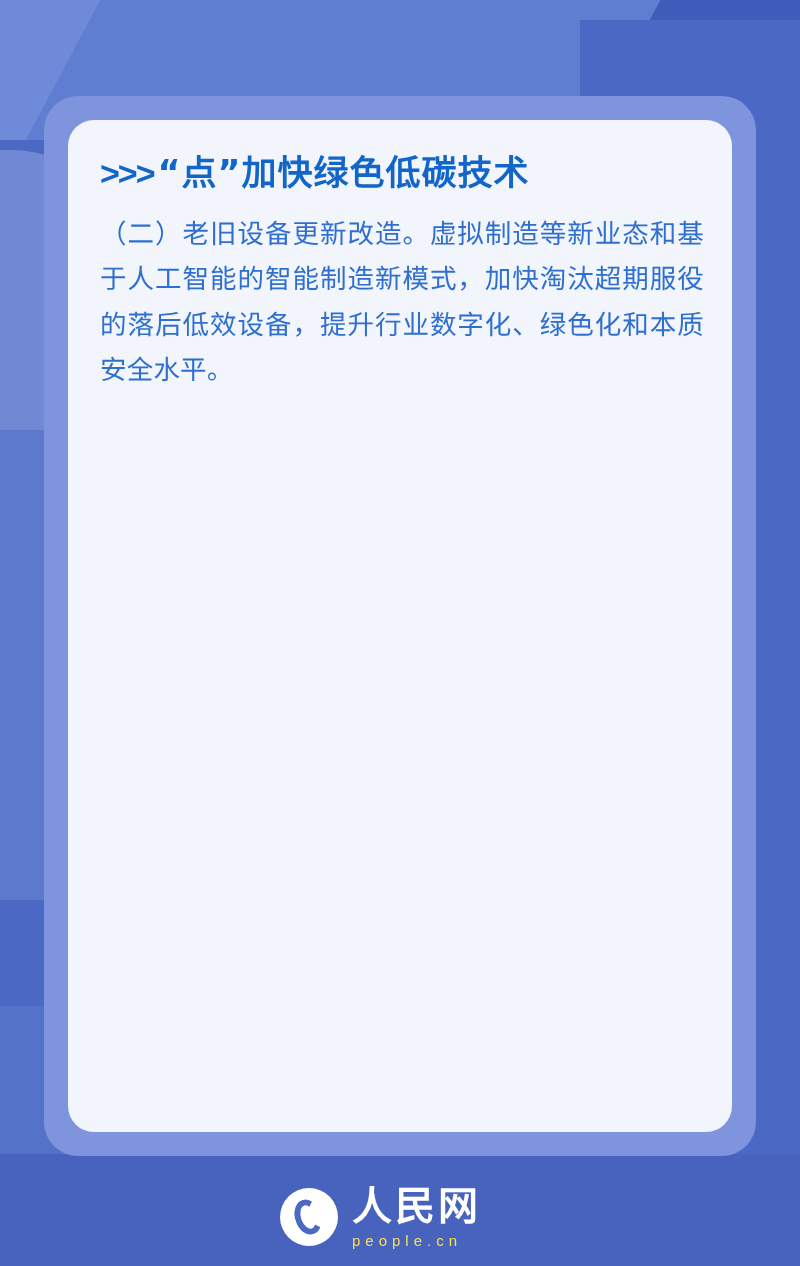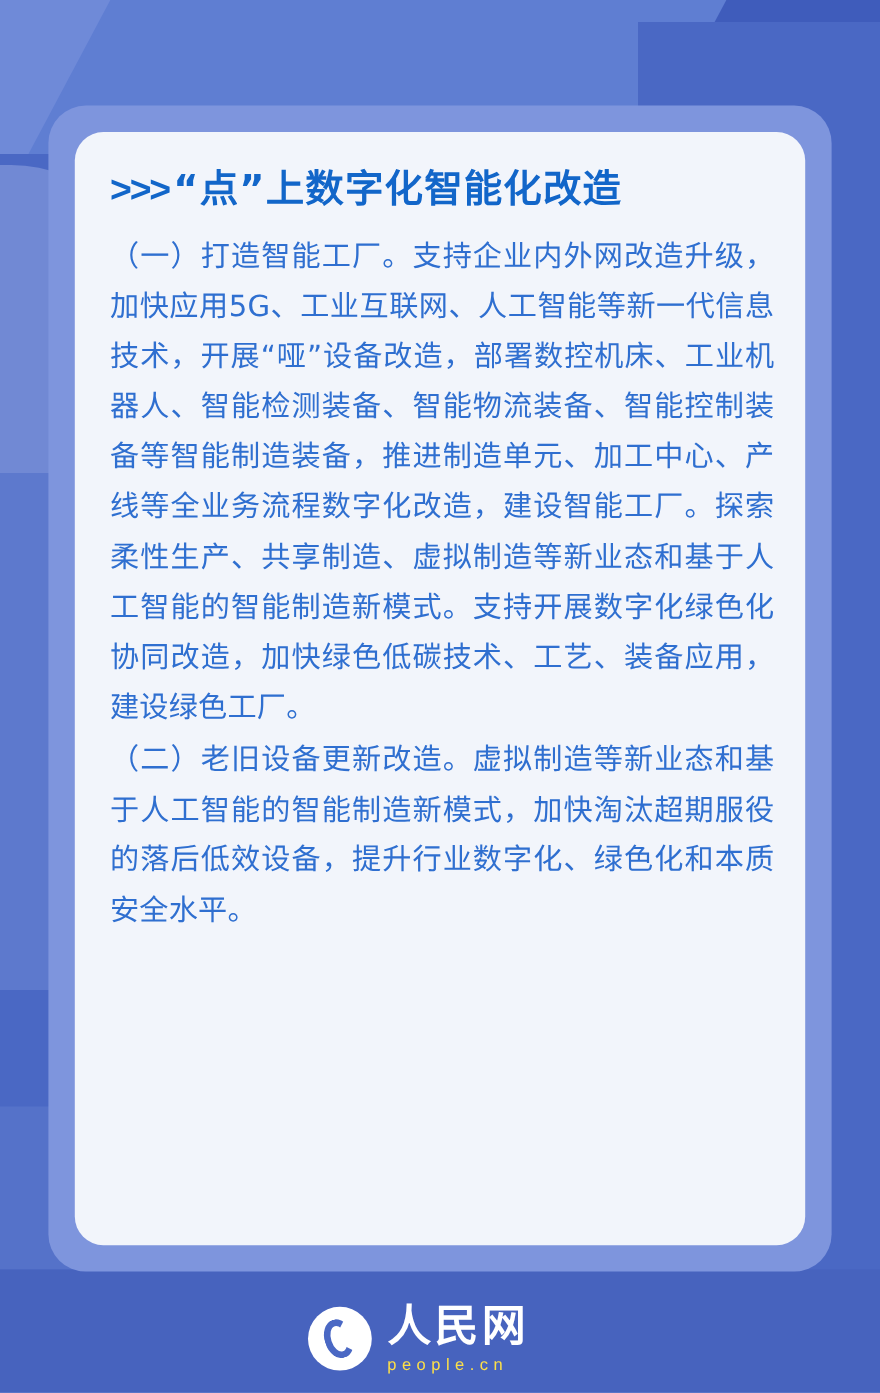--- a/index.html
+++ b/index.html
@@ -213,25 +213,24 @@
   <div class="bg-shape bg-left-strip"></div>
   <div class="bg-shape bg-bottom-left"></div>
   <div class="bg-shape bg-bottom-strip"></div>
 
   <div class="card-outer"></div>
 
   <div class="card">
 
     <div class="headline">
       <span class="chevrons">&gt;&gt;&gt;</span>
-      <span class="headline-text">“点”上数字化智能化改造</span>
+      <span class="headline-text">“点”加快绿色低碳技术</span>
     </div>
 
     <div class="body-text">
-      <p>（一）打造智能工厂。支持企业内外网改造升级，加快应用5G、工业互联网、人工智能等新一代信息技术，开展“哑”设备改造，部署数控机床、工业机器人、智能检测装备、智能物流装备、智能控制装备等智能制造装备，推进制造单元、加工中心、产线等全业务流程数字化改造，建设智能工厂。探索柔性生产、共享制造、虚拟制造等新业态和基于人工智能的智能制造新模式。支持开展数字化绿色化协同改造，加快绿色低碳技术、工艺、装备应用，建设绿色工厂。</p>
       <p>（二）老旧设备更新改造。虚拟制造等新业态和基于人工智能的智能制造新模式，加快淘汰超期服役的落后低效设备，提升行业数字化、绿色化和本质安全水平。</p>
     </div>
 
   </div>
 
   <div class="footer">
     <div class="logo-mark"></div>
     <div class="logo-wordmark">
       <span class="logo-cn">人民网</span>
       <span class="logo-en">people.cn</span>

